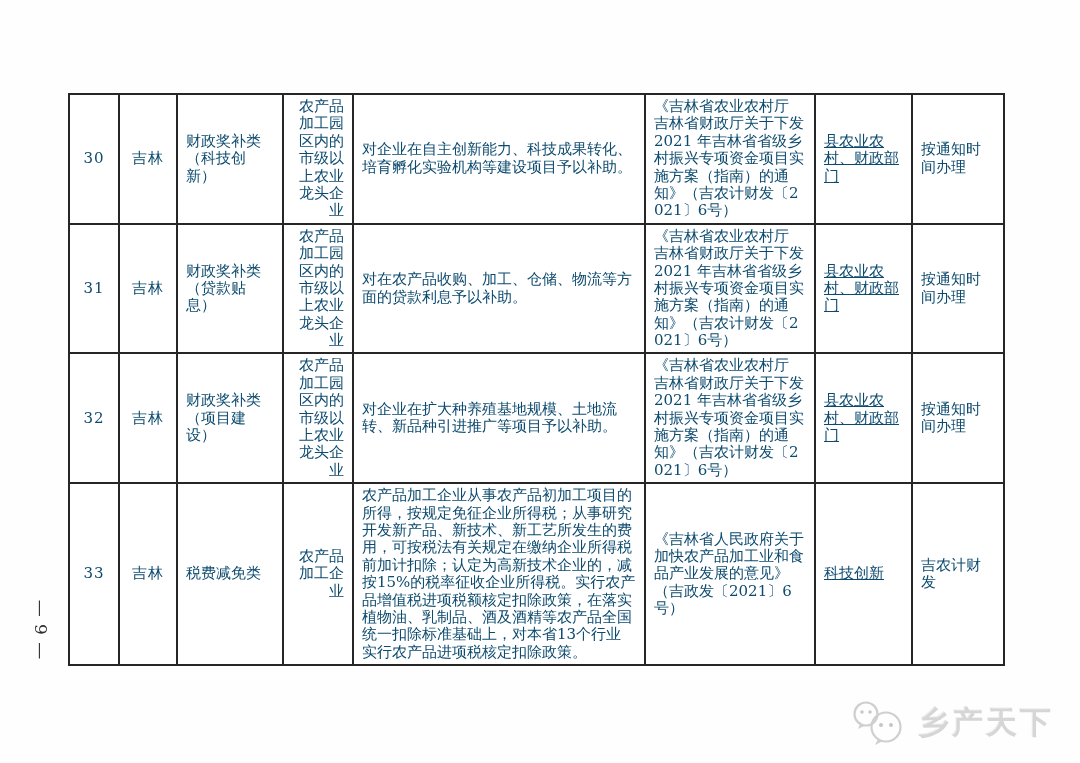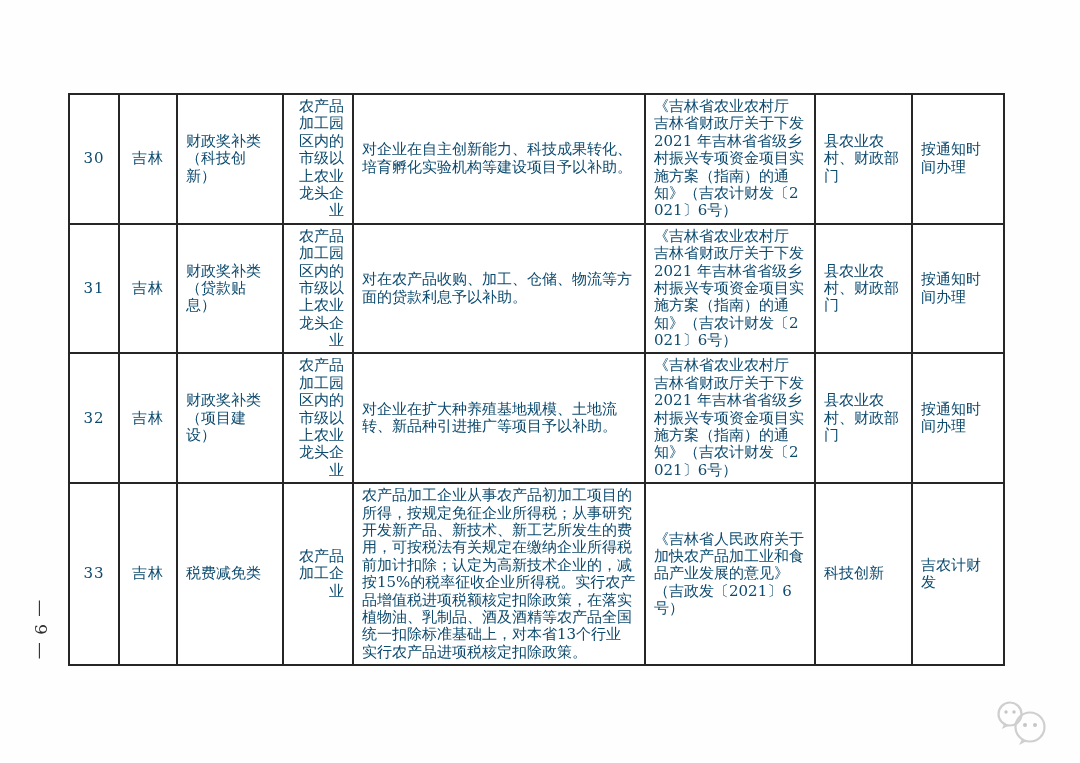--- a/index.html
+++ b/index.html
@@ -22,21 +22,21 @@
     color:#0c4a6e;
     word-break:break-all;
     overflow:hidden;
     margin-top:38px;
   }
   .c-no,.c-prov{text-align:center;letter-spacing:1px;}
   .c-type{text-align:left;padding:3px 2px;}
   .c-target{text-align:right;padding:3px 3px;line-height:1.25;}
   .c-content{text-align:left;padding:3px 7px;line-height:1.13;}
   .c-basis{text-align:left;padding:2px 5px;line-height:1.16;}
-  .c-dept{text-align:left;padding:3px 6px;line-height:1.3;}
+  .c-dept{text-align:left;padding:3px 6px;line-height:1.3;text-decoration:underline;}
   .c-time{text-align:left;padding:3px 6px;line-height:1.3;}
   .page-num{
     position:absolute;left:6px;top:600px;width:70px;height:60px;
     transform:rotate(90deg);transform-origin:center center;
     font-size:17px;color:#2e2e2e;text-align:center;line-height:60px;
     letter-spacing:1px;white-space:nowrap;
   }
   .watermark{
     position:absolute;right:26px;bottom:16px;
     display:flex;align-items:center;gap:8px;
@@ -119,13 +119,14 @@
         <path d="M30 40 L27 46 L35 42" fill="#cfcfcf" stroke="none"></path>
       </g>
       <g fill="#c6c6c6">
         <circle cx="14" cy="13" r="1.7"></circle>
         <circle cx="22" cy="13" r="1.7"></circle>
         <circle cx="33" cy="26" r="2"></circle>
         <circle cx="43" cy="26" r="2"></circle>
       </g>
     </svg>
   </span>
+  <span class="brand-text">乡产天下</span>
 </div>
 
 </body></html>

